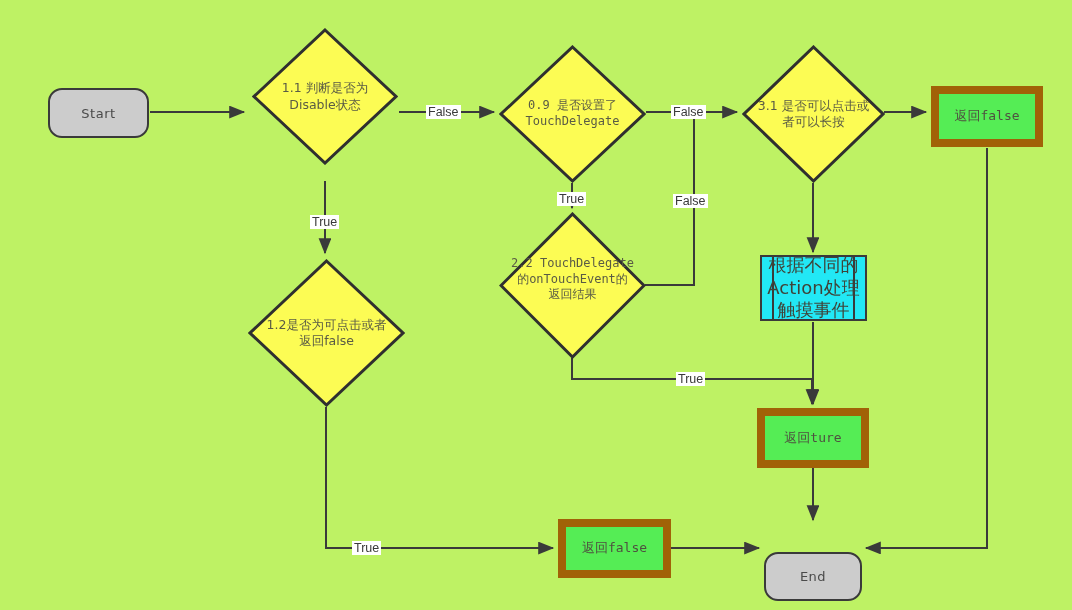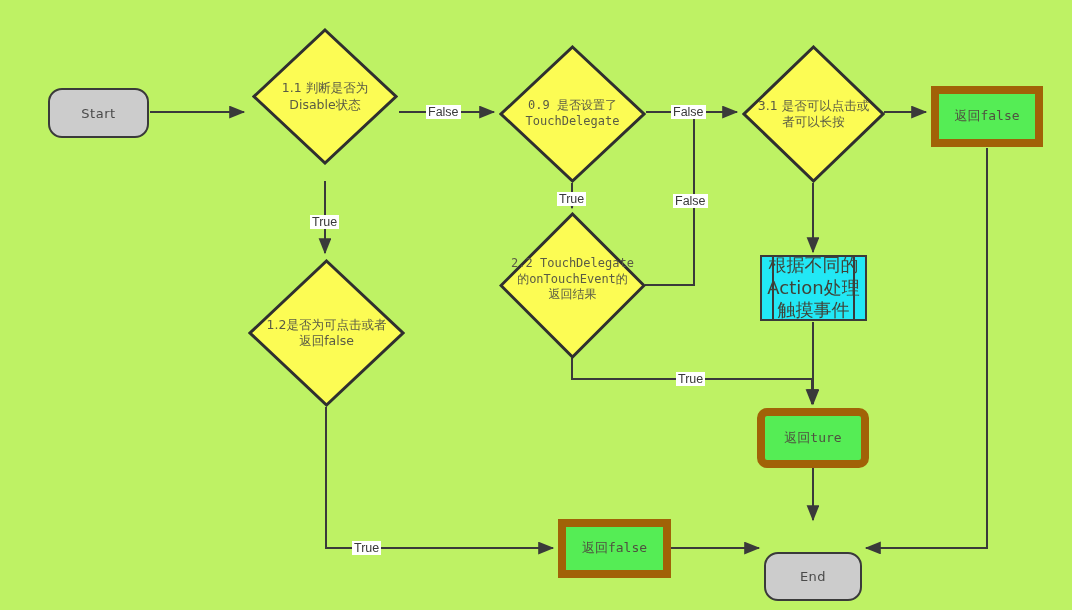--- a/index.html
+++ b/index.html
@@ -221,21 +221,21 @@
   </div>
 
   <div class="node subroutine" style="left:760px; top:255px; width:107px; height:66px; position:absolute;">
     <span class="bar l"></span>
     <span class="bar r"></span>
     <span class="lbl">根据不同的
 Action处理
 触摸事件</span>
   </div>
 
-  <div class="node process green" style="left:757px; top:408px; width:112px; height:60px;border-radius:10px;">
+  <div class="node process green" style="left:757px; top:408px; width:112px; height:60px;">
     <span class="lbl">返回ture</span>
   </div>
 
   <div class="node process green" style="left:558px; top:519px; width:113px; height:59px;">
     <span class="lbl">返回false</span>
   </div>
 
   <div class="node terminator" style="left:764px; top:552px; width:98px; height:49px;">
     <span class="lbl">End</span>
   </div>

